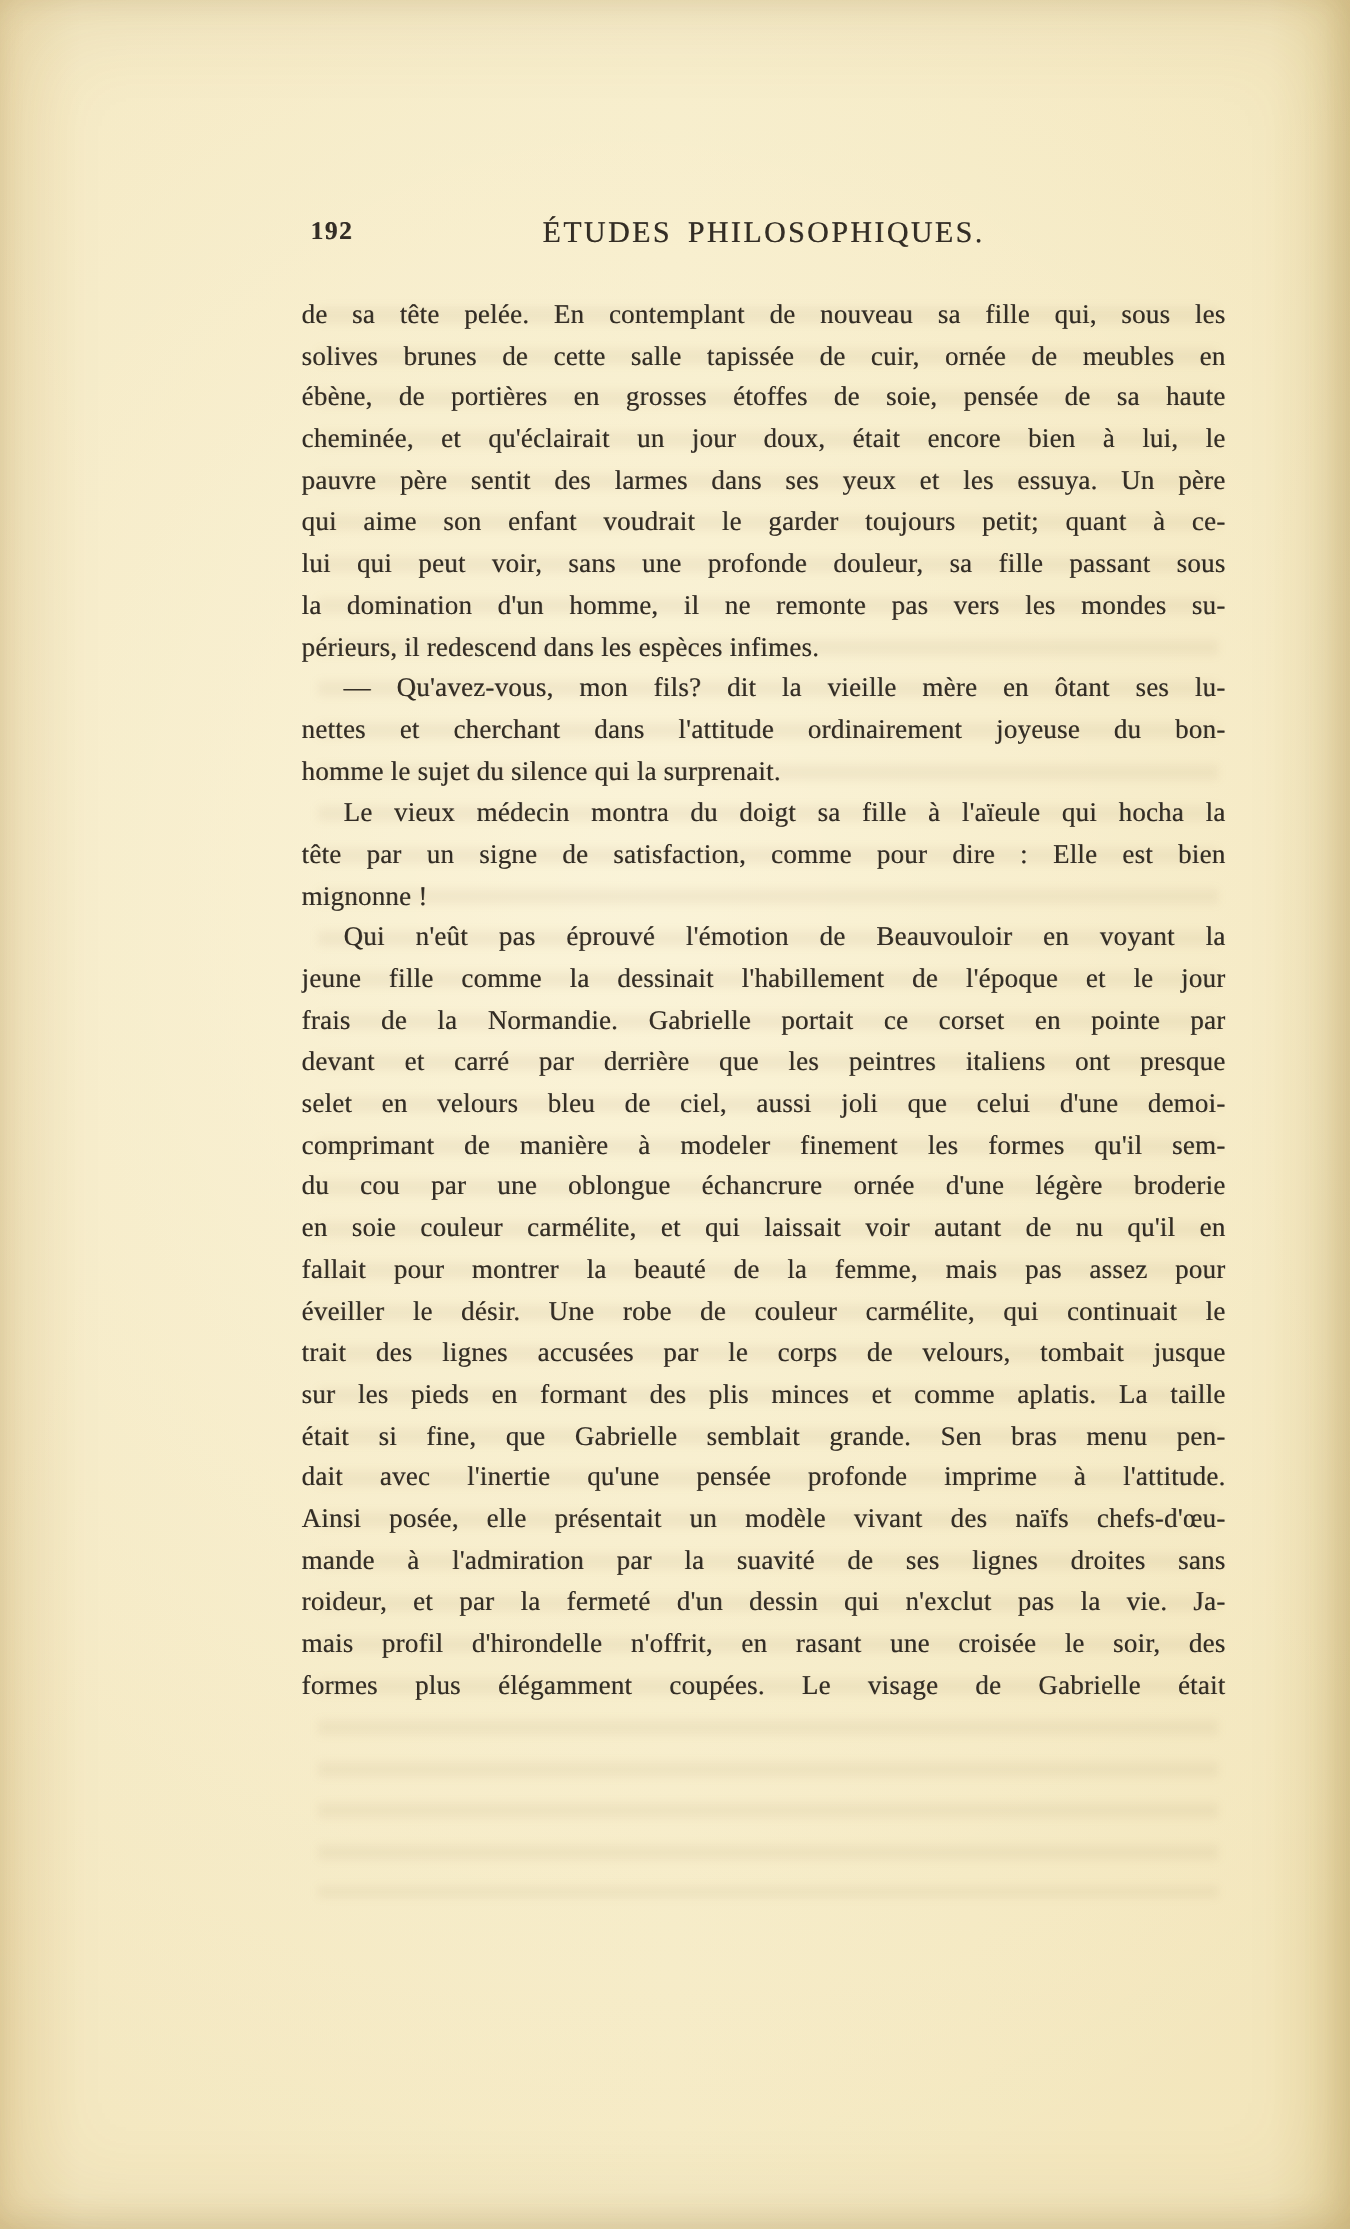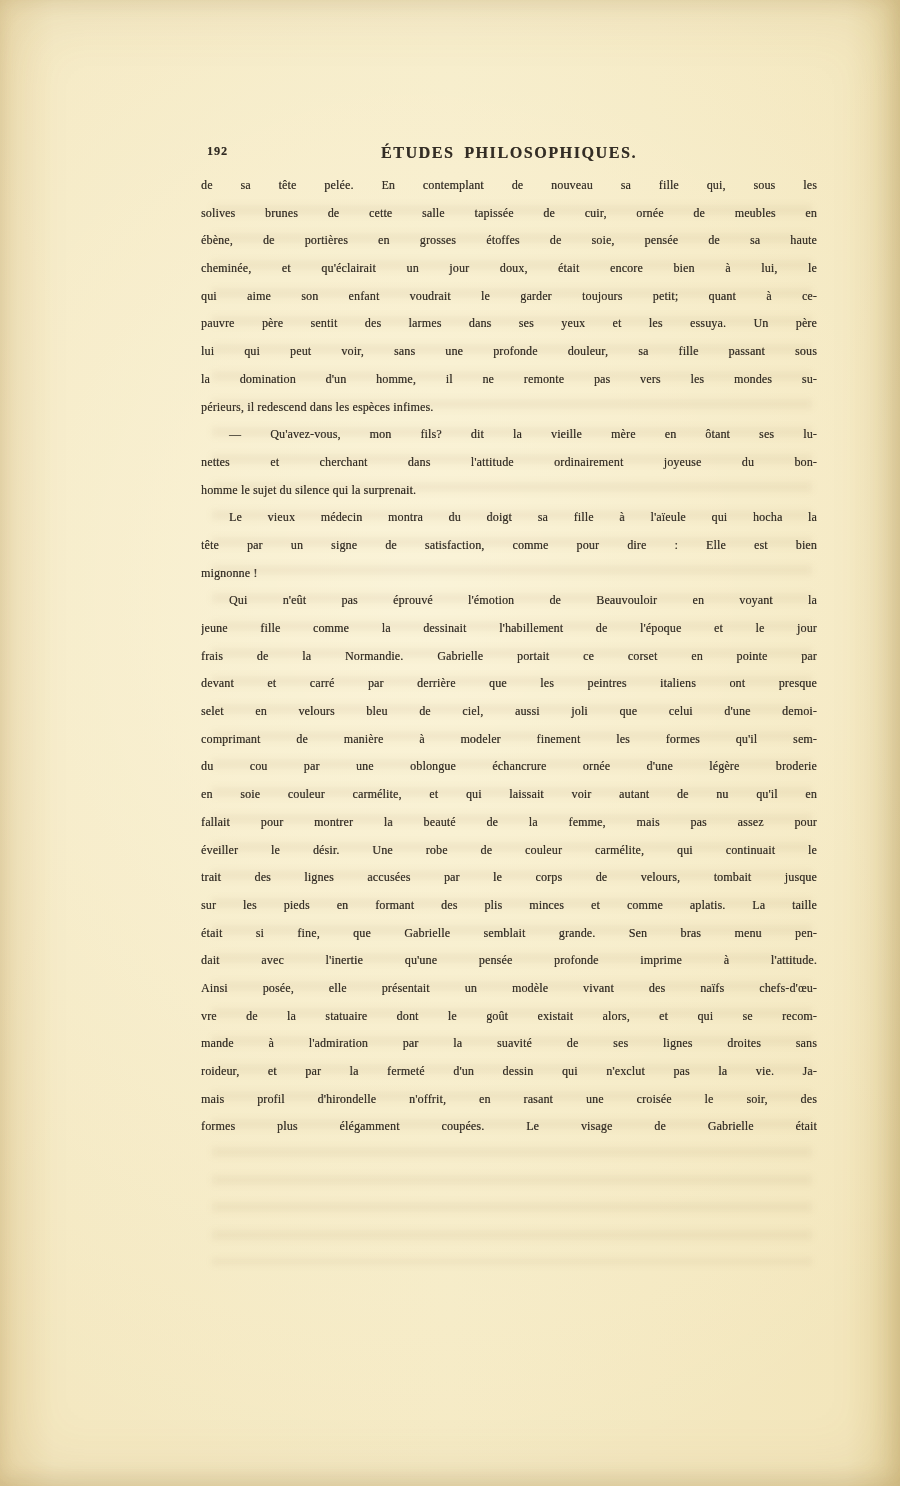--- a/index.html
+++ b/index.html
@@ -39,35 +39,35 @@
     pointer-events: none;
   }
   .ink { color: #332d25; }
 
   .running-head {
     position: absolute;
     left: 201px; top: 144px; width: 616px; height: 24px;
   }
   .page-number {
     position: absolute; left: 6px; top: 0;
-    font-size: 12px; font-weight: bold; letter-spacing: 1px;
+    font-size: 17px; font-weight: bold; letter-spacing: 1px;
     text-shadow: 0.3px 0.3px 0.3px rgba(51,45,37,0.6);
   }
   .running-title {
     position: absolute; left: 0; right: 0; top: 0;
     text-align: center;
-    font-size: 16px; font-weight: bold; letter-spacing: 1.6px;
+    font-size: 20px; font-weight: normal; letter-spacing: 1.6px;
     word-spacing: 4px;
     text-shadow: 0.3px 0.3px 0.3px rgba(51,45,37,0.6);
   }
 
   .text-block {
     position: absolute;
-    left: 201px; top: 172px; width: 616px;
-    font-size: 12px;
+    left: 201px; top: 196px; width: 616px;
+    font-size: 18px;
     letter-spacing: 0.15px;
     text-shadow: 0.3px 0.3px 0.35px rgba(51,45,37,0.55);
   }
   .paragraph { margin: 0; padding: 0; }
   .line {
     height: 27.7px; line-height: 27.7px;
     text-align: justify;
     text-align-last: justify;
     text-justify: inter-word;
     overflow: hidden;
@@ -87,22 +87,22 @@
     <span class="running-title">ÉTUDES PHILOSOPHIQUES.</span>
   </div>
 
   <div class="text-block ink">
 
     <div class="paragraph">
       <div class="line">de sa tête pelée. En contemplant de nouveau sa fille qui, sous les</div>
       <div class="line">solives brunes de cette salle tapissée de cuir, ornée de meubles en</div>
       <div class="line">ébène, de portières en grosses étoffes de soie, pensée de sa haute</div>
       <div class="line">cheminée, et qu'éclairait un jour doux, était encore bien à lui, le</div>
+      <div class="line">pauvre père sentit des larmes dans ses yeux et les essuya. Un père</div>
       <div class="line">qui aime son enfant voudrait le garder toujours petit; quant à ce-</div>
-      <div class="line">pauvre père sentit des larmes dans ses yeux et les essuya. Un père</div>
       <div class="line">lui qui peut voir, sans une profonde douleur, sa fille passant sous</div>
       <div class="line">la domination d'un homme, il ne remonte pas vers les mondes su-</div>
       <div class="line par-end">périeurs, il redescend dans les espèces infimes.</div>
     </div>
 
     <div class="paragraph">
       <div class="line indent">— Qu'avez-vous, mon fils? dit la vieille mère en ôtant ses lu-</div>
       <div class="line">nettes et cherchant dans l'attitude ordinairement joyeuse du bon-</div>
       <div class="line par-end">homme le sujet du silence qui la surprenait.</div>
     </div>
@@ -122,21 +122,20 @@
       <div class="line">comprimant de manière à modeler finement les formes qu'il sem-</div>
       <div class="line">du cou par une oblongue échancrure ornée d'une légère broderie</div>
       <div class="line">en soie couleur carmélite, et qui laissait voir autant de nu qu'il en</div>
       <div class="line">fallait pour montrer la beauté de la femme, mais pas assez pour</div>
       <div class="line">éveiller le désir. Une robe de couleur carmélite, qui continuait le</div>
       <div class="line">trait des lignes accusées par le corps de velours, tombait jusque</div>
       <div class="line">sur les pieds en formant des plis minces et comme aplatis. La taille</div>
       <div class="line">était si fine, que Gabrielle semblait grande. Sen bras menu pen-</div>
       <div class="line">dait avec l'inertie qu'une pensée profonde imprime à l'attitude.</div>
       <div class="line">Ainsi posée, elle présentait un modèle vivant des naïfs chefs-d'œu-</div>
-      <div class="line">vre de la statuaire dont le goût existait alors, et qui se recom-</div>
       <div class="line">mande à l'admiration par la suavité de ses lignes droites sans</div>
       <div class="line">roideur, et par la fermeté d'un dessin qui n'exclut pas la vie. Ja-</div>
       <div class="line">mais profil d'hirondelle n'offrit, en rasant une croisée le soir, des</div>
       <div class="line">formes plus élégamment coupées. Le visage de Gabrielle était</div>
     </div>
 
   </div>
 </div>
 
 </body></html>

